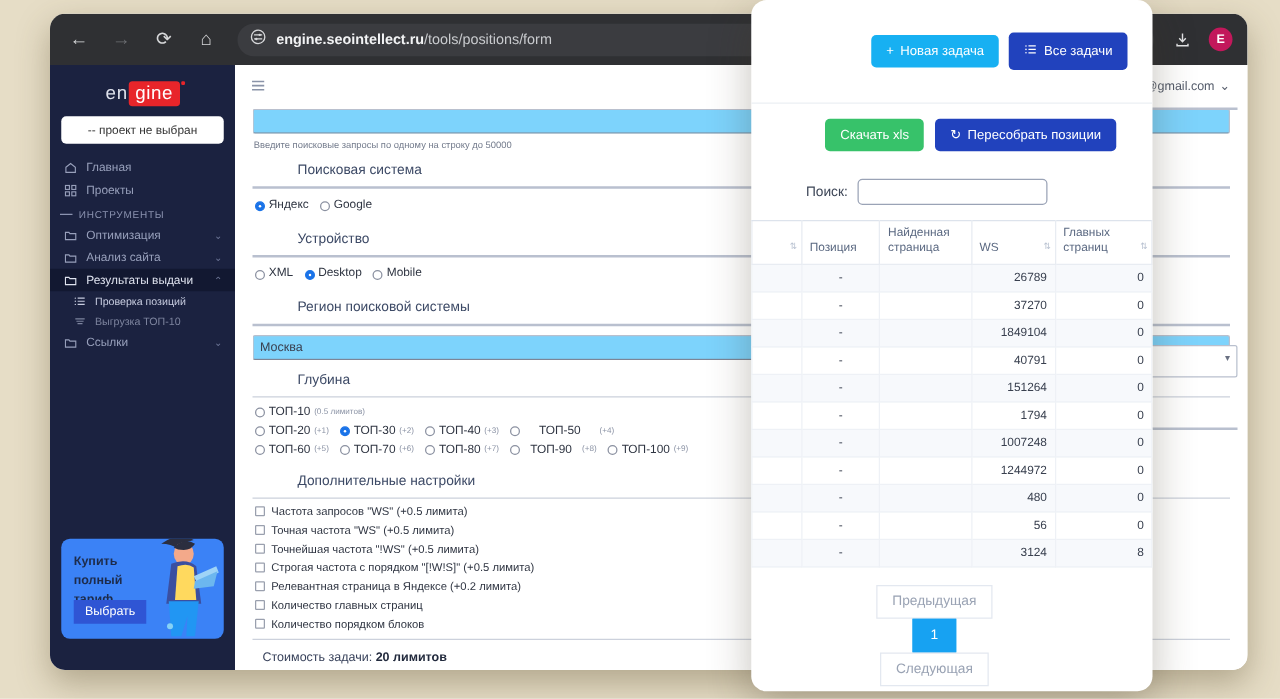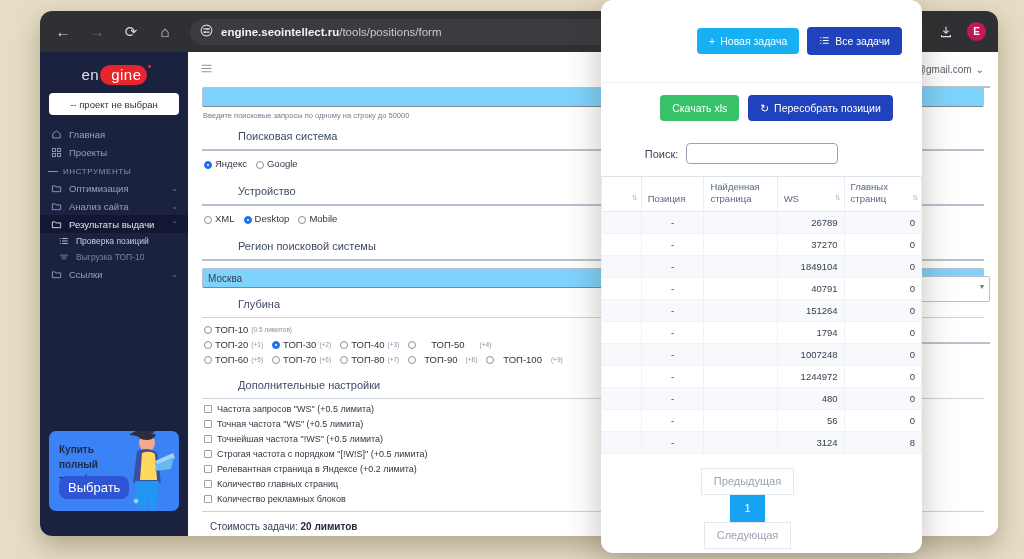--- a/index.html
+++ b/index.html
@@ -80,22 +80,22 @@
     text-align: center;
     font-size: 15px;
     letter-spacing: .5px;
     margin: 4px 0 10px 0;
     color: #e8eaf2;
     position: relative;
   }
   #brand .en { color: #dfe2ec; }
   #brand .gine {
     background: #e8252a; color: #fff;
-    padding: 1px 5px 2px 11px;
-    border-radius: 10px;
+    padding: 1px 5px 2px 5px;
+    border-radius: 3px;
     margin-left: 1px;
   }
   #brand .dot {
     position: absolute;
     width: 3px; height: 3px; background: #e8252a;
     border-radius: 1px;
     top: -1px; margin-left: 1px;
   }
   #project-select {
     margin: 0 9px 10px 9px;
@@ -152,22 +152,22 @@
     overflow: hidden;
   }
   #promo .ptxt {
     position: absolute; left: 10px; top: 11px;
     font-size: 10px; font-weight: 700; color: #1d2b4a;
     line-height: 15px;
   }
   #promo .pbtn {
     position: absolute; left: 10px; bottom: 12px;
     background: #2f55d4; color: #fff;
-    font-size: 13px;
-    padding: 4px 9px; border-radius: 8px;
+    font-size: 10px;
+    padding: 4px 9px; border-radius: 0;
   }
   #promo .art { position: absolute; right: 2px; bottom: 0; width: 66px; height: 90px; }
 
   
   #main {
     flex: 1 1 auto;
     background: #fff;
     position: relative;
     overflow: hidden;
   }
@@ -618,21 +618,21 @@
             <span class="opt" style="display:flex;align-items:center;gap:3px">
               <span class="rad"></span>
               <span>ТОП-80</span>
               <sup class="lim">(+7)</sup>
             </span>
             <span class="opt" style="display:flex;align-items:center;gap:8px">
               <span class="rad"></span>
               <span>ТОП-90</span>
               <sup class="lim">(+8)</sup>
             </span>
-            <span class="opt" style="display:flex;align-items:center;gap:9px">
+            <span class="opt" style="display:flex;align-items:center;gap:3px">
               <span class="rad"></span>
               <span>ТОП-100</span>
               <sup class="lim">(+9)</sup>
             </span>
           </div>
         </div>
 
         <div class="sec-title" style="padding-top:4px">Дополнительные настройки</div>
         <div class="rule thin"></div>
 
@@ -656,21 +656,21 @@
           <div class="chk-row">
             <span class="chk"></span>
             <span>Релевантная страница в Яндексе (+0.2 лимита)</span>
           </div>
           <div class="chk-row">
             <span class="chk"></span>
             <span>Количество главных страниц</span>
           </div>
           <div class="chk-row">
             <span class="chk"></span>
-            <span>Количество рекламных блоков</span>
+            <span>Количество порядком блоков</span>
           </div>
         </div>
 
         <div class="rule thin"></div>
         <div class="cost">
           <span>Стоимость задачи:</span>
           <b>20 лимитов</b>
         </div>
       </div>
 

